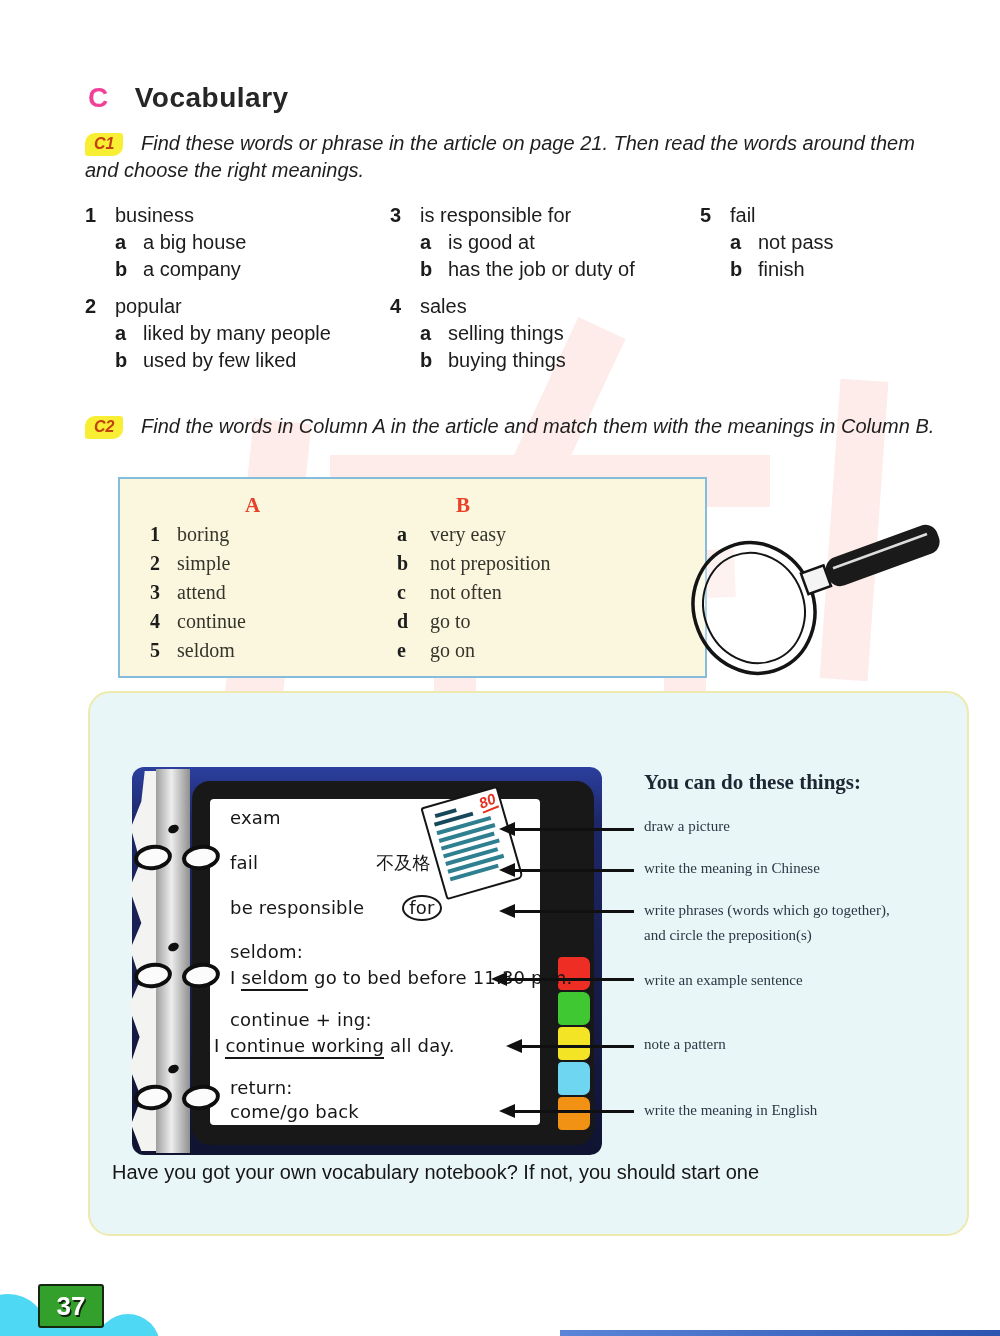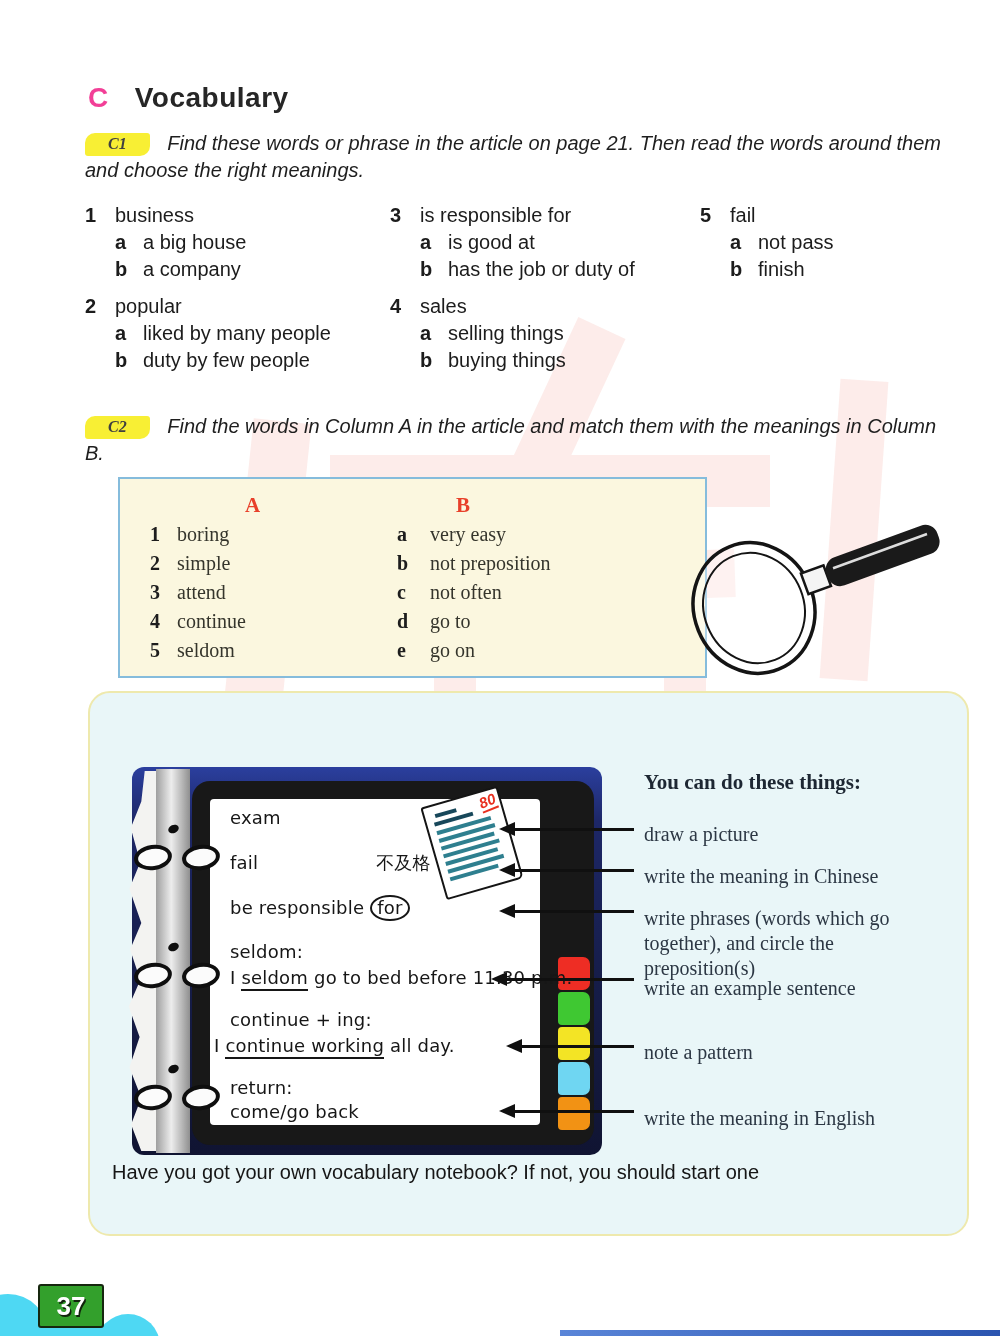--- a/index.html
+++ b/index.html
@@ -10,23 +10,23 @@
   
   .watermark{position:absolute;left:0;top:0;z-index:0;pointer-events:none;}
 
   
   .hdr{left:88px;top:82px;z-index:2;font-weight:800;font-size:28px;letter-spacing:.5px;}
   .hdr .c{color:#f23f97;margin-right:26px;}
   .hdr .t{color:#262626;}
 
   
   .instr{z-index:2;font-style:italic;font-size:20px;line-height:27px;color:#1e1e1e;}
-  .badge{display:inline-block;background:#f8ef34;color:#404040;font-style:italic;font-weight:800;
-         font-size:16px;line-height:20px;padding:1px 23px 2px;border-radius:10px 3px 10px 3px;margin-right:12px;
-         vertical-align:1px;font-family:Liberation Serif, serif;}
+  .badge{display:inline-block;background:#f8ef34;color:#c2410c;font-style:italic;font-weight:800;
+         font-size:16px;line-height:20px;padding:1px 9px 2px;border-radius:10px 3px 10px 3px;margin-right:12px;
+         vertical-align:1px;}
   .instr-c1{left:85px;top:130px;width:858px;}
   .instr-c2{left:85px;top:413px;width:860px;}
 
   
   .witem{position:absolute;z-index:2;font-size:20px;line-height:27px;color:#1c1c1c;}
   .witem .head{display:flex;}
   .witem .n{font-weight:800;width:30px;}
   .witem .w{}
   .witem .opt{display:flex;margin-left:30px;}
   .witem .l{font-weight:800;width:28px;}
@@ -79,33 +79,33 @@
          border:2.5px solid #141414;border-radius:3px 3px 6px 3px;transform:rotate(-16deg);}
   .paper .score{position:absolute;right:3px;top:1px;color:#e83020;font-weight:800;font-style:italic;
                 font-size:15px;border-bottom:2px solid #e83020;transform:rotate(-6deg);}
   .pline{position:absolute;left:7px;height:4px;background:#2e7f8f;}
   .pline.dark{background:#17475a;}
 
   
   .hand{position:absolute;font-family:"DejaVu Sans",sans-serif;font-size:18px;color:#161616;
         letter-spacing:.2px;white-space:nowrap;z-index:2;}
   .hand .u{border-bottom:2px solid #161616;padding-bottom:1px;}
-  .hand .circ{border:2px solid #161616;border-radius:50%;padding:0 5px 1px;}
+  .hand .circ{border:2px solid #161616;border-radius:50%;padding:0 5px 1px;margin-left:32px;}
   .cjk{font-size:18px;}
 
   
   .arrow{position:absolute;height:0;border-top:3px solid #101010;z-index:4;}
   .arrow::before{content:"";position:absolute;left:-16px;top:-9px;width:0;height:0;
                  border-top:7.5px solid transparent;border-bottom:7.5px solid transparent;
                  border-right:16px solid #101010;}
 
   
   .tips{position:absolute;left:554px;top:77px;width:310px;font-family:"Liberation Serif",serif;color:#2c3744;}
   .tips .th{position:absolute;left:0;top:0;font-weight:700;font-size:21px;color:#1d2733;white-space:nowrap;}
-  .tip{position:absolute;left:0;font-size:20px;line-height:25px;margin-top:8px;}
+  .tip{position:absolute;left:0;font-size:15px;line-height:25px;}
 
   .outro{position:absolute;left:22px;top:466px;width:820px;font-size:20px;line-height:27px;color:#161616;}
   .outro .b{font-weight:800;}
 
   
   .pgnum{left:38px;top:1284px;width:62px;height:40px;background:#33a02c;border:2px solid #16270f;
          border-radius:3px;z-index:3;display:flex;align-items:center;justify-content:center;
          color:#ffffff;font-weight:800;font-size:26px;text-shadow:1.5px 1.5px 0 #12240d;}
   .cloud{left:0;top:1288px;z-index:2;}
   .bstrip{left:560px;top:1330px;width:440px;height:6px;z-index:2;
@@ -155,21 +155,21 @@
     <div class="head">
         <span class="n">2</span>
       <span class="w">popular</span>
       </div>
     <div class="opt">
         <span class="l">a</span>
       <span>liked by many people</span>
       </div>
     <div class="opt">
         <span class="l">b</span>
-      <span>duty by few people</span>
+      <span>used by few liked</span>
       </div>
   </div>
   <div class="witem" style="left:390px;top:202px;">
     <div class="head">
         <span class="n">3</span>
       <span class="w">is responsible for</span>
       </div>
     <div class="opt">
         <span class="l">a</span>
       <span>is good at</span>

